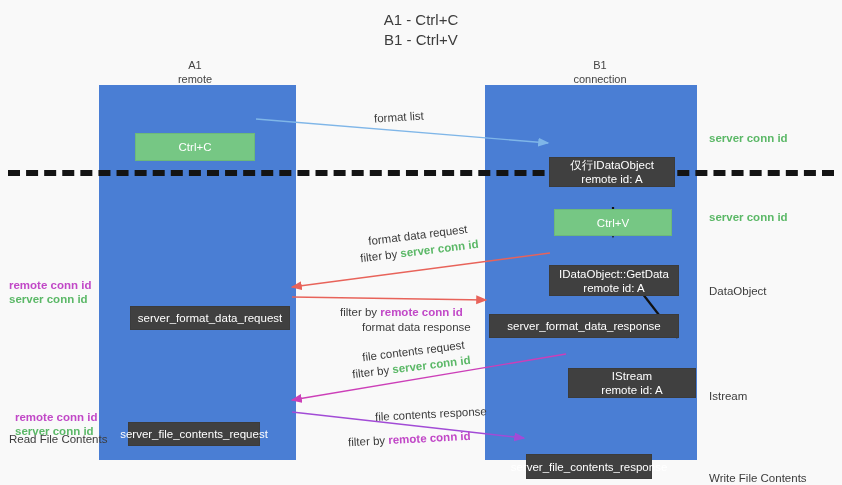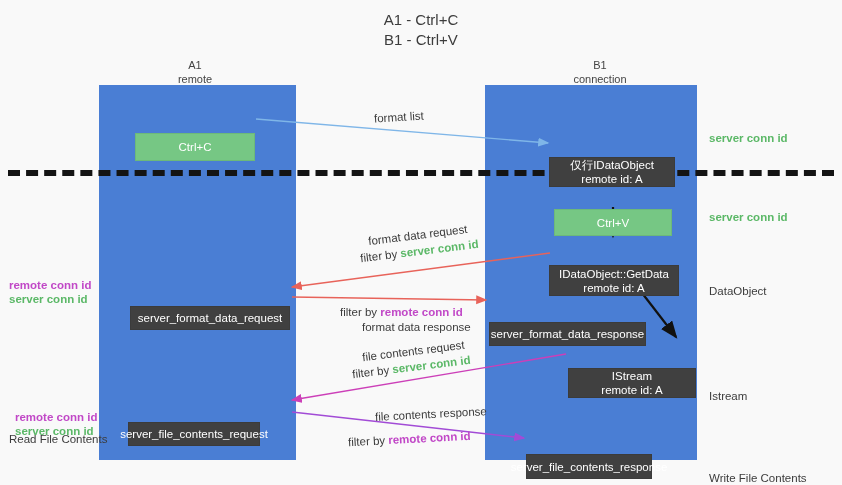--- a/index.html
+++ b/index.html
@@ -126,21 +126,21 @@
 
   <div class="box orange" style="left:549px;top:236px;width:130px;height:31px;">
     <span>IDataObject::GetData</span>
     <span>remote id: A</span>
   </div>
 
   <div class="box orange" style="left:130px;top:277px;width:160px;height:24px;">
     <span>server_format_data_request</span>
   </div>
 
-  <div class="box orange" style="left:489px;top:293px;width:157px;height:24px;">
+  <div class="box orange" style="left:489px;top:285px;width:190px;height:24px;">
     <span>server_format_data_response</span>
   </div>
 
   <div class="box orange" style="left:568px;top:339px;width:128px;height:30px;">
     <span>IStream</span>
     <span>remote id: A</span>
   </div>
 
   <div class="box orange" style="left:128px;top:393px;width:132px;height:24px;">
     <span>server_file_contents_request</span>

